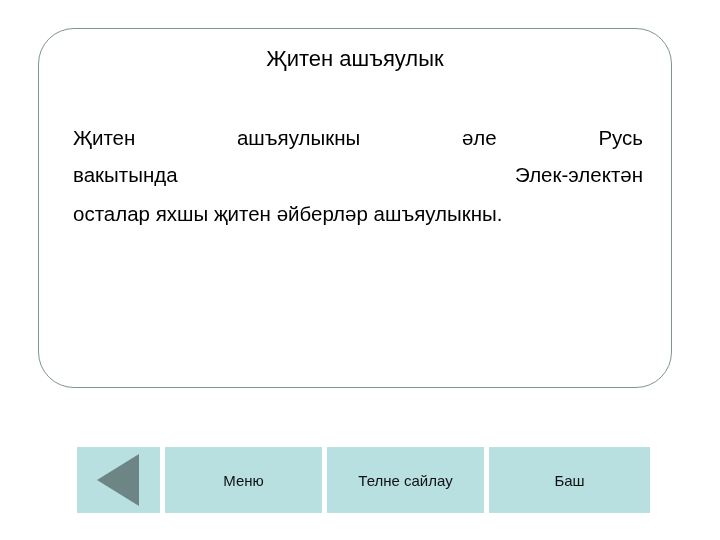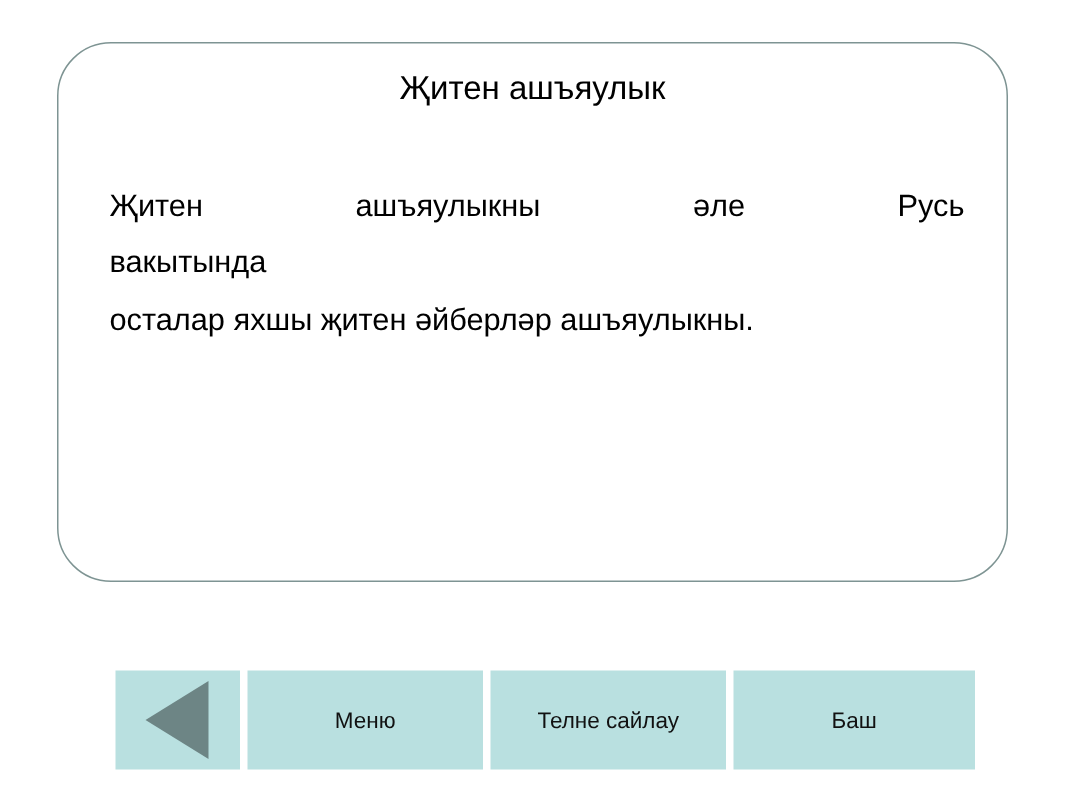--- a/index.html
+++ b/index.html
@@ -129,20 +129,21 @@
 
       <div class="body-line justify">
         <span>Җитен</span>
         <span>ашъяулыкны</span>
         <span>әле</span>
         <span>Русь</span>
       </div>
 
       <div class="body-line justify">
         <span>вакытында</span>
+        <span>Элек-электән</span>
       </div>
 
       <div class="body-line last">осталар яхшы җитен әйберләр ашъяулыкны.</div>
 
     </div>
   </div>
 
   <div class="nav-bar">
 
     <div class="nav-btn back">

